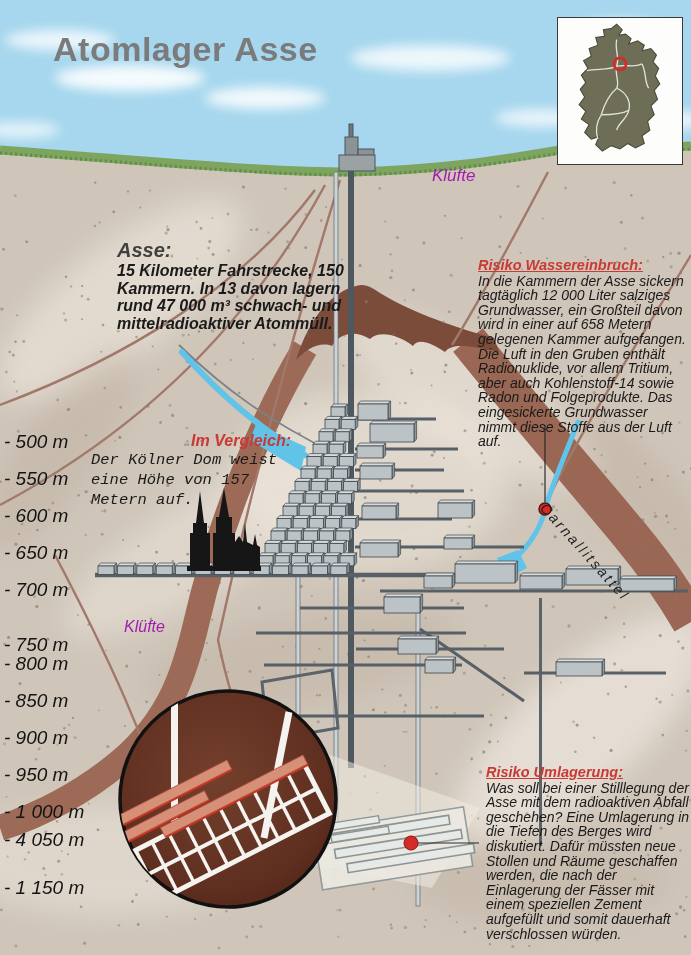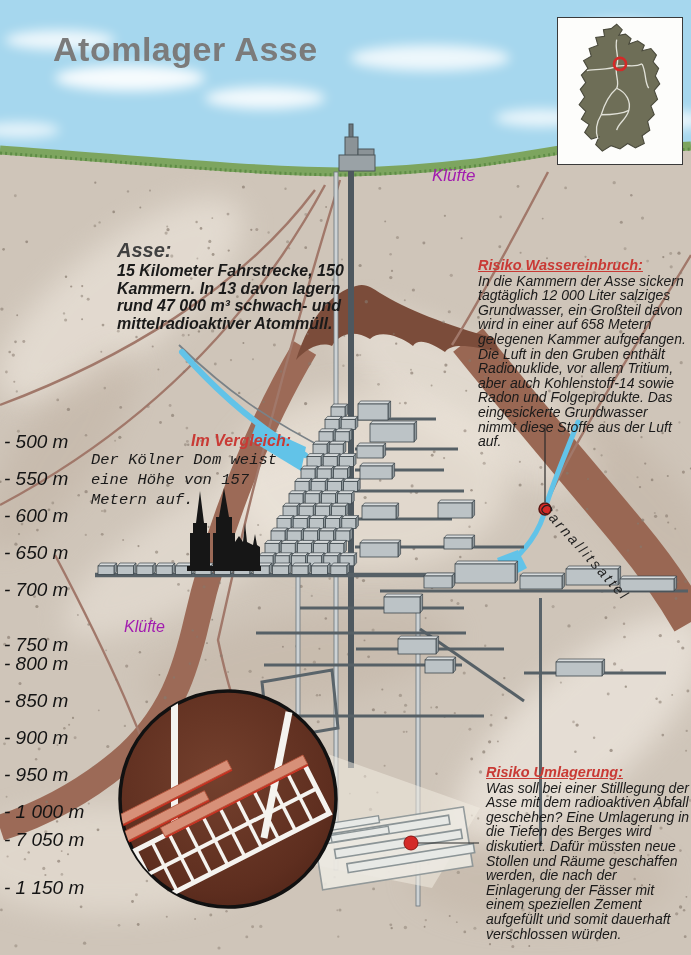--- a/index.html
+++ b/index.html
@@ -1092,21 +1092,21 @@
   <div class="depth-label" style="top:434px">- 550 m</div>
   <div class="depth-label" style="top:471px">- 600 m</div>
   <div class="depth-label" style="top:508px">- 650 m</div>
   <div class="depth-label" style="top:545px">- 700 m</div>
   <div class="depth-label" style="top:600px">- 750 m</div>
   <div class="depth-label" style="top:619px">- 800 m</div>
   <div class="depth-label" style="top:656px">- 850 m</div>
   <div class="depth-label" style="top:693px">- 900 m</div>
   <div class="depth-label" style="top:730px">- 950 m</div>
   <div class="depth-label" style="top:767px">- 1 000 m</div>
-  <div class="depth-label" style="top:795px">- 7 050 m</div>
+  <div class="depth-label" style="top:795px">- 4 050 m</div>
   <div class="depth-label" style="top:843px">- 1 150 m</div>
 
   <div class="anno asse" style="left:117px;top:239px;width:243px">
     <div class="anno-heading dark">Asse:</div>
     <div class="anno-body">15 Kilometer Fahrstrecke, 150 Kammern. In 13 davon lagern rund 47 000 m³ schwach- und mittelradioaktiver Atommüll.</div>
   </div>
 
   <div class="anno small" style="left:478px;top:257px;width:210px">
     <div class="anno-heading red">Risiko Wassereinbruch:</div>
     <div class="anno-body">In die Kammern der Asse sickern tagtäglich 12 000 Liter salziges Grundwasser, ein Großteil davon wird in einer auf 658 Metern gelegenen Kammer aufgefangen. Die Luft in den Gruben enthält Radionuklide, vor allem Tritium, aber auch Kohlenstoff-14 sowie Radon und Folgeprodukte. Das eingesickerte Grundwasser nimmt diese Stoffe aus der Luft auf.</div>

